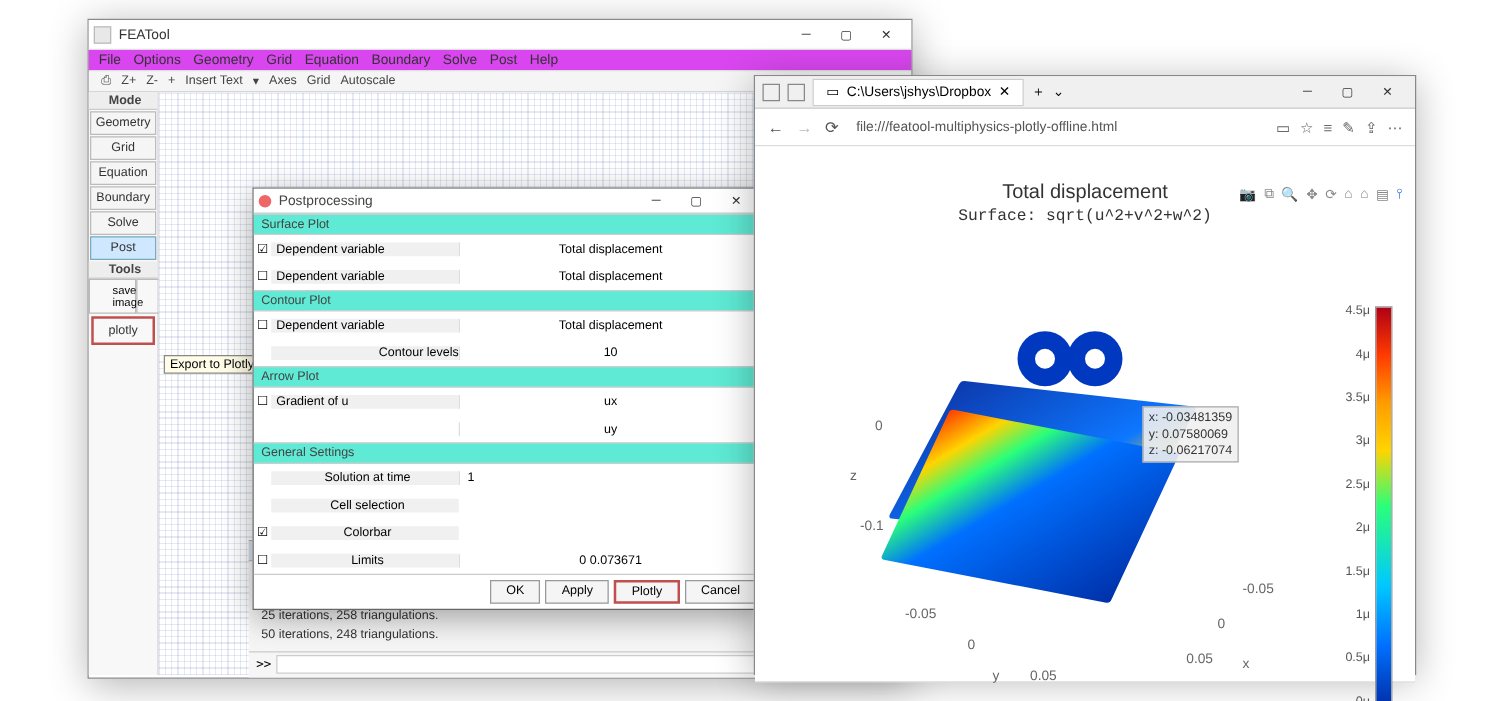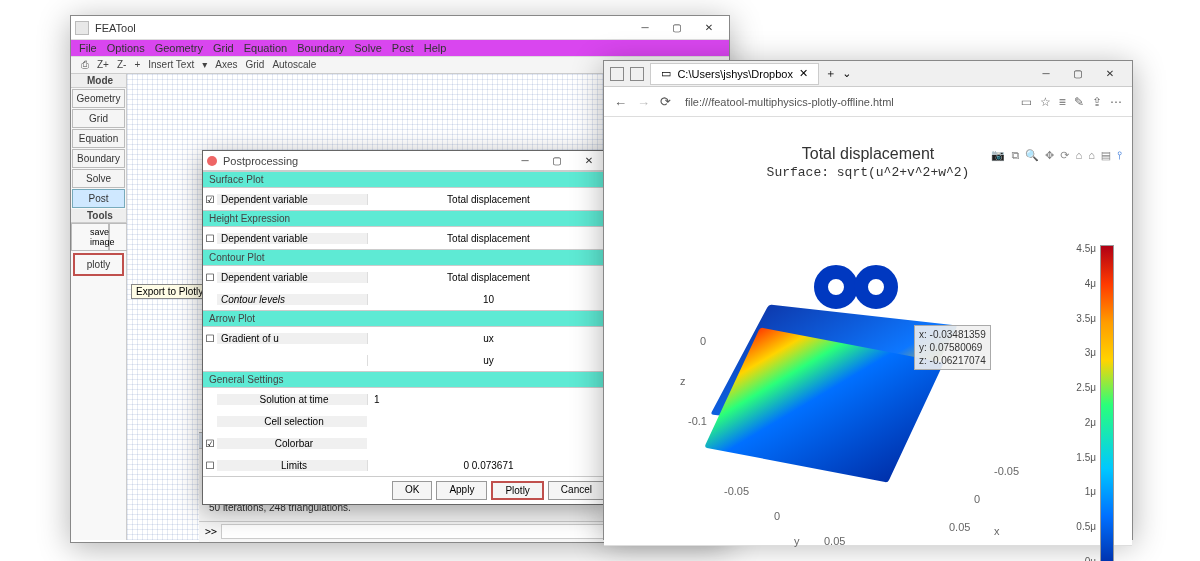--- a/index.html
+++ b/index.html
@@ -157,36 +157,35 @@
     <span class="winbtn">✕</span>
   </div>
 
   <div class="dlg-sec">Surface Plot</div>
   <div class="dlg-row">
     <span class="chk">☑</span>
     <span class="lab">Dependent variable</span>
     <span class="val">Total displacement</span>
   </div>
 
-  <div class="dlg-sec">Height Expression</div>
   <div class="dlg-row">
     <span class="chk">☐</span>
     <span class="lab">Dependent variable</span>
     <span class="val">Total displacement</span>
   </div>
 
   <div class="dlg-sec">Contour Plot</div>
   <div class="dlg-row">
     <span class="chk">☐</span>
     <span class="lab">Dependent variable</span>
     <span class="val">Total displacement</span>
   </div>
   <div class="dlg-row">
     <span class="chk"></span>
-    <span class="lab" style="text-align:left;font-style:italic;">Contour levels</span>
+    <span class="lab" style="text-align:right;">Contour levels</span>
     <span class="val">10</span>
   </div>
 
   <div class="dlg-sec">Arrow Plot</div>
   <div class="dlg-row">
     <span class="chk">☐</span>
     <span class="lab">Gradient of u</span>
     <span class="val">ux</span>
   </div>
   <div class="dlg-row">

